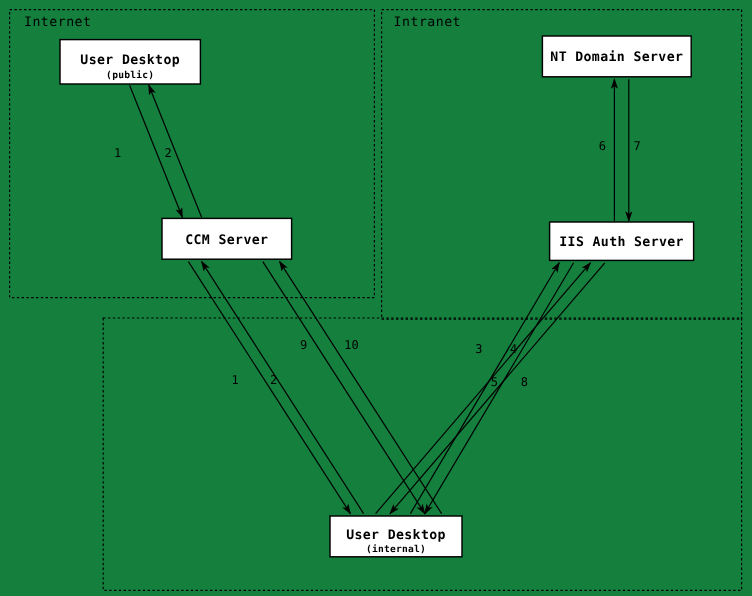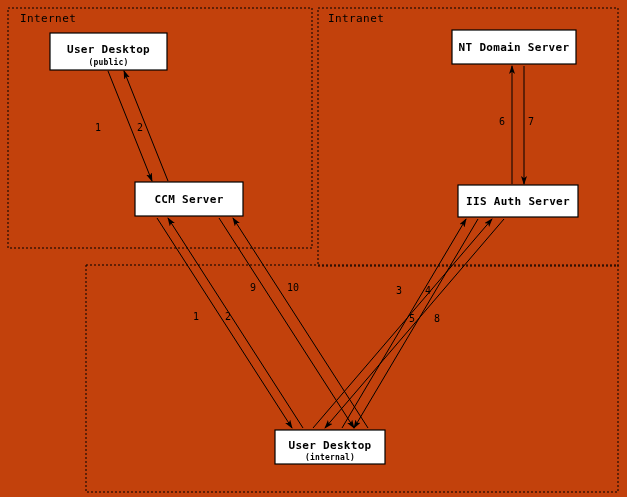--- a/index.html
+++ b/index.html
@@ -8,21 +8,21 @@
     padding: 0;
     background: #ffffff;
   }
   body {
     font-family: "DejaVu Sans Mono", monospace;
   }
   #diagram-root {
     position: relative;
     width: 627px;
     height: 497px;
-    background: #c2410c;
+    background: #15803d;
     overflow: hidden;
   }
   #diagram-svg {
     position: absolute;
     left: 0;
     top: 0;
     width: 627px;
     height: 497px;
     display: block;
   }

